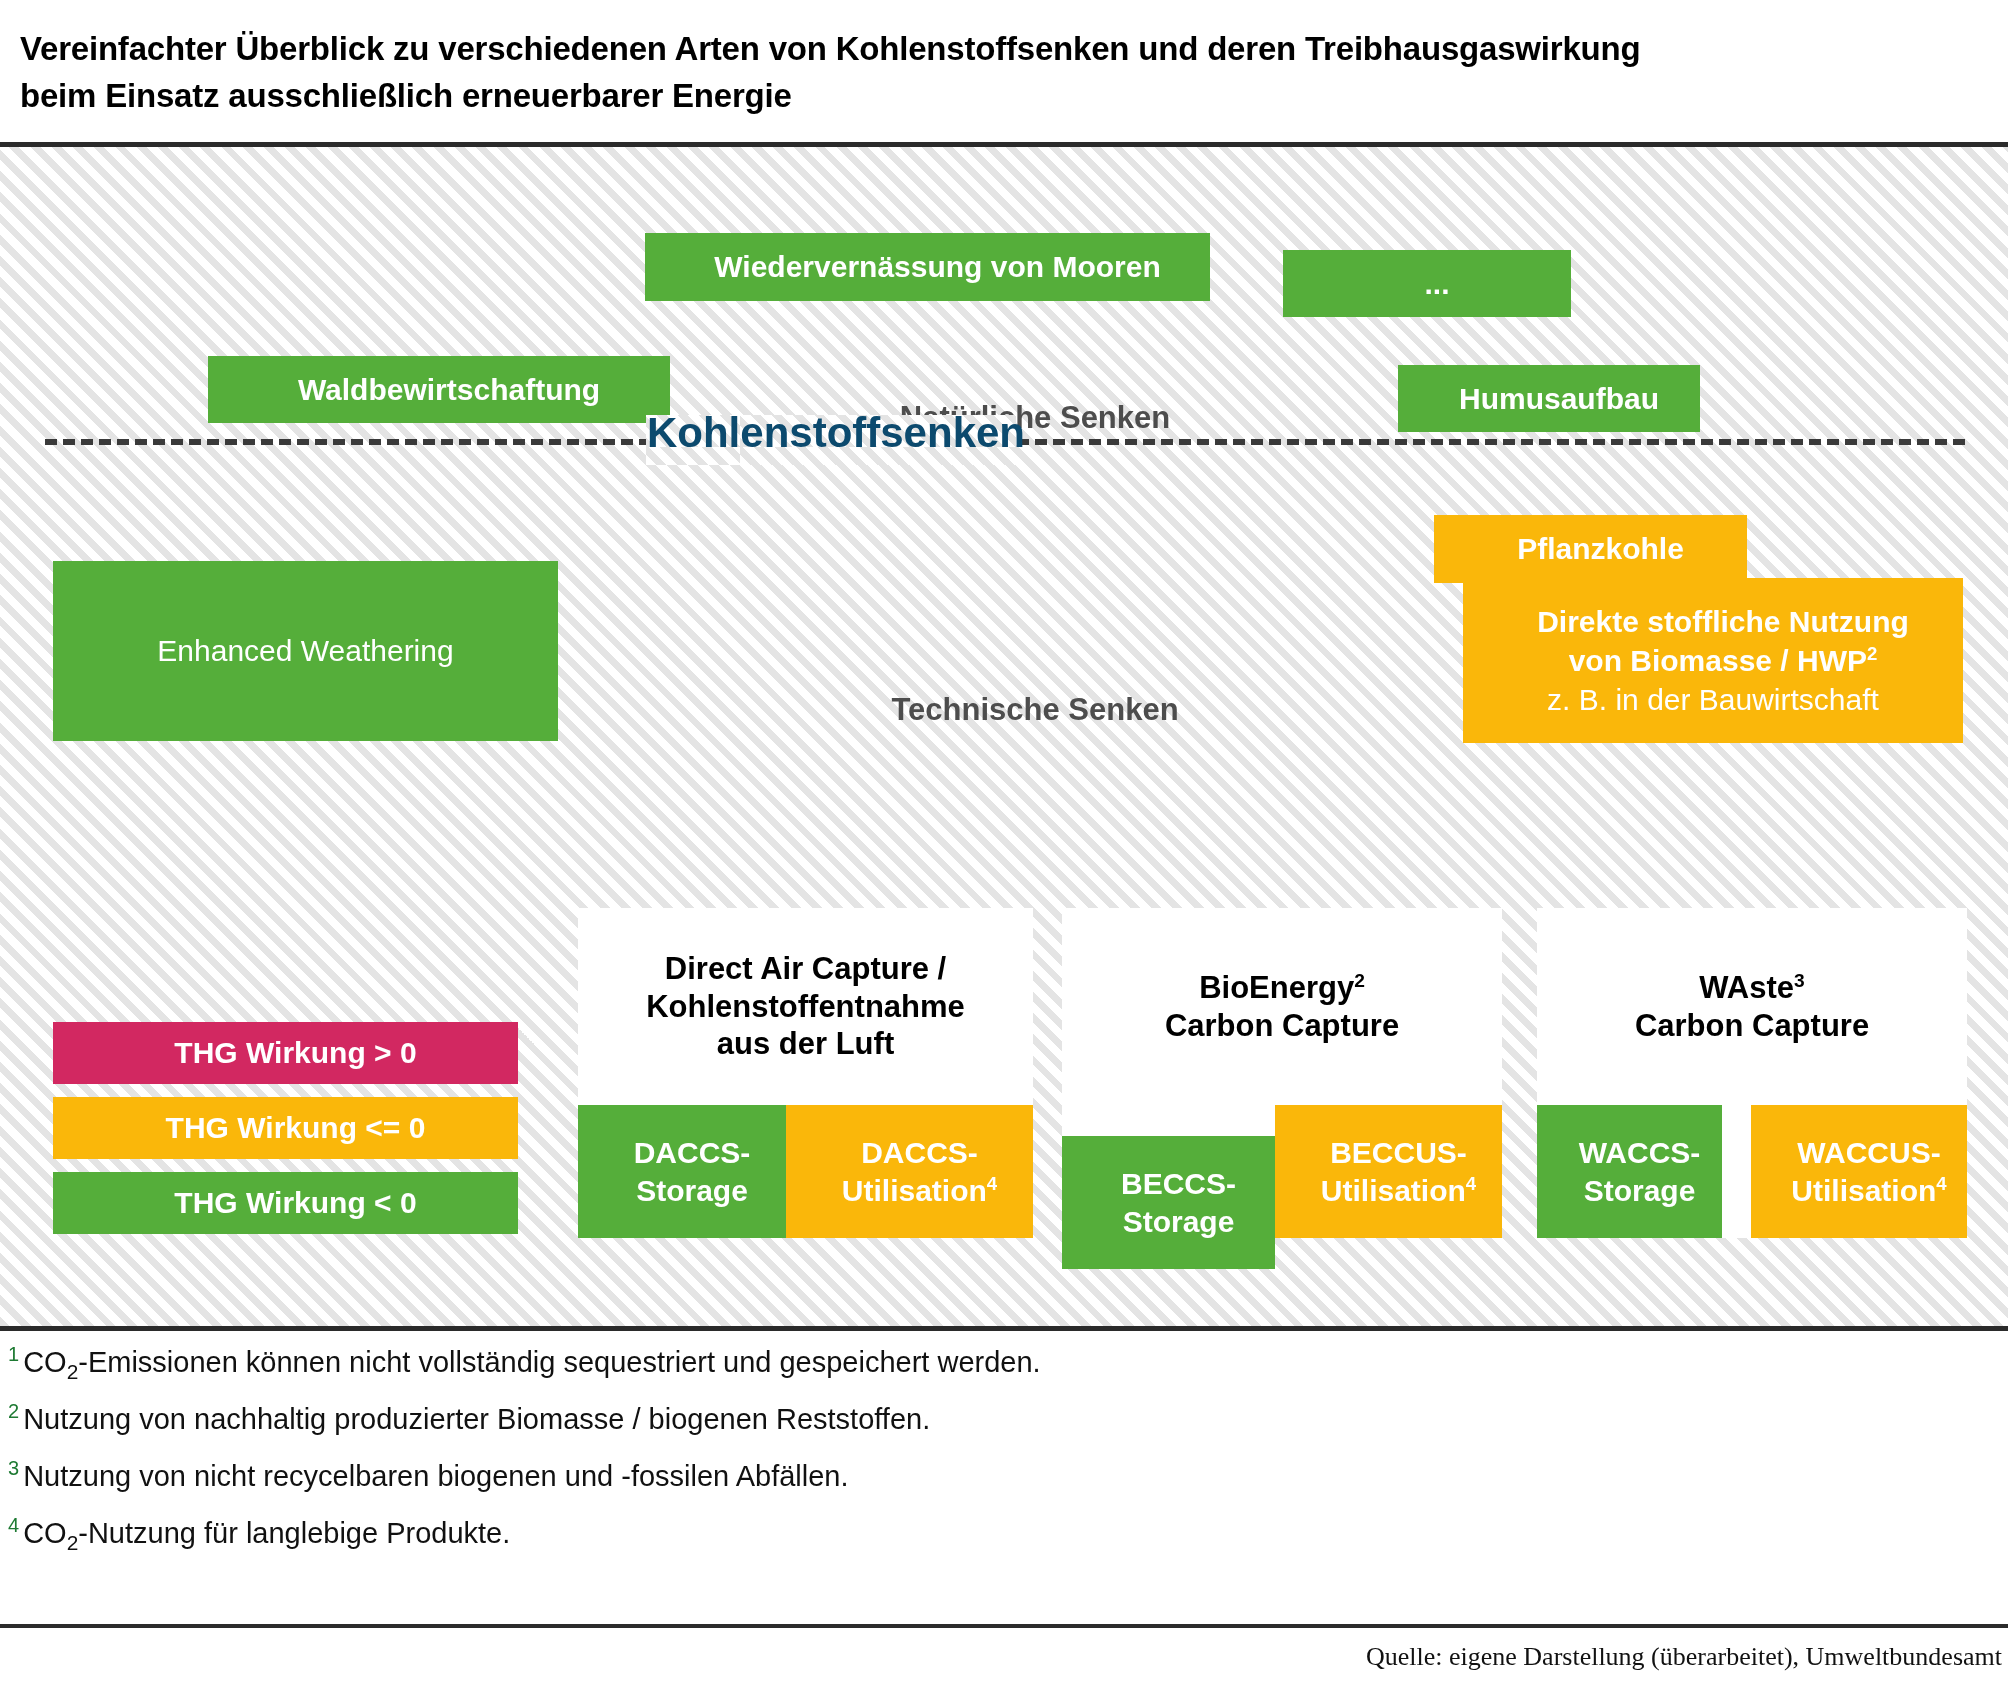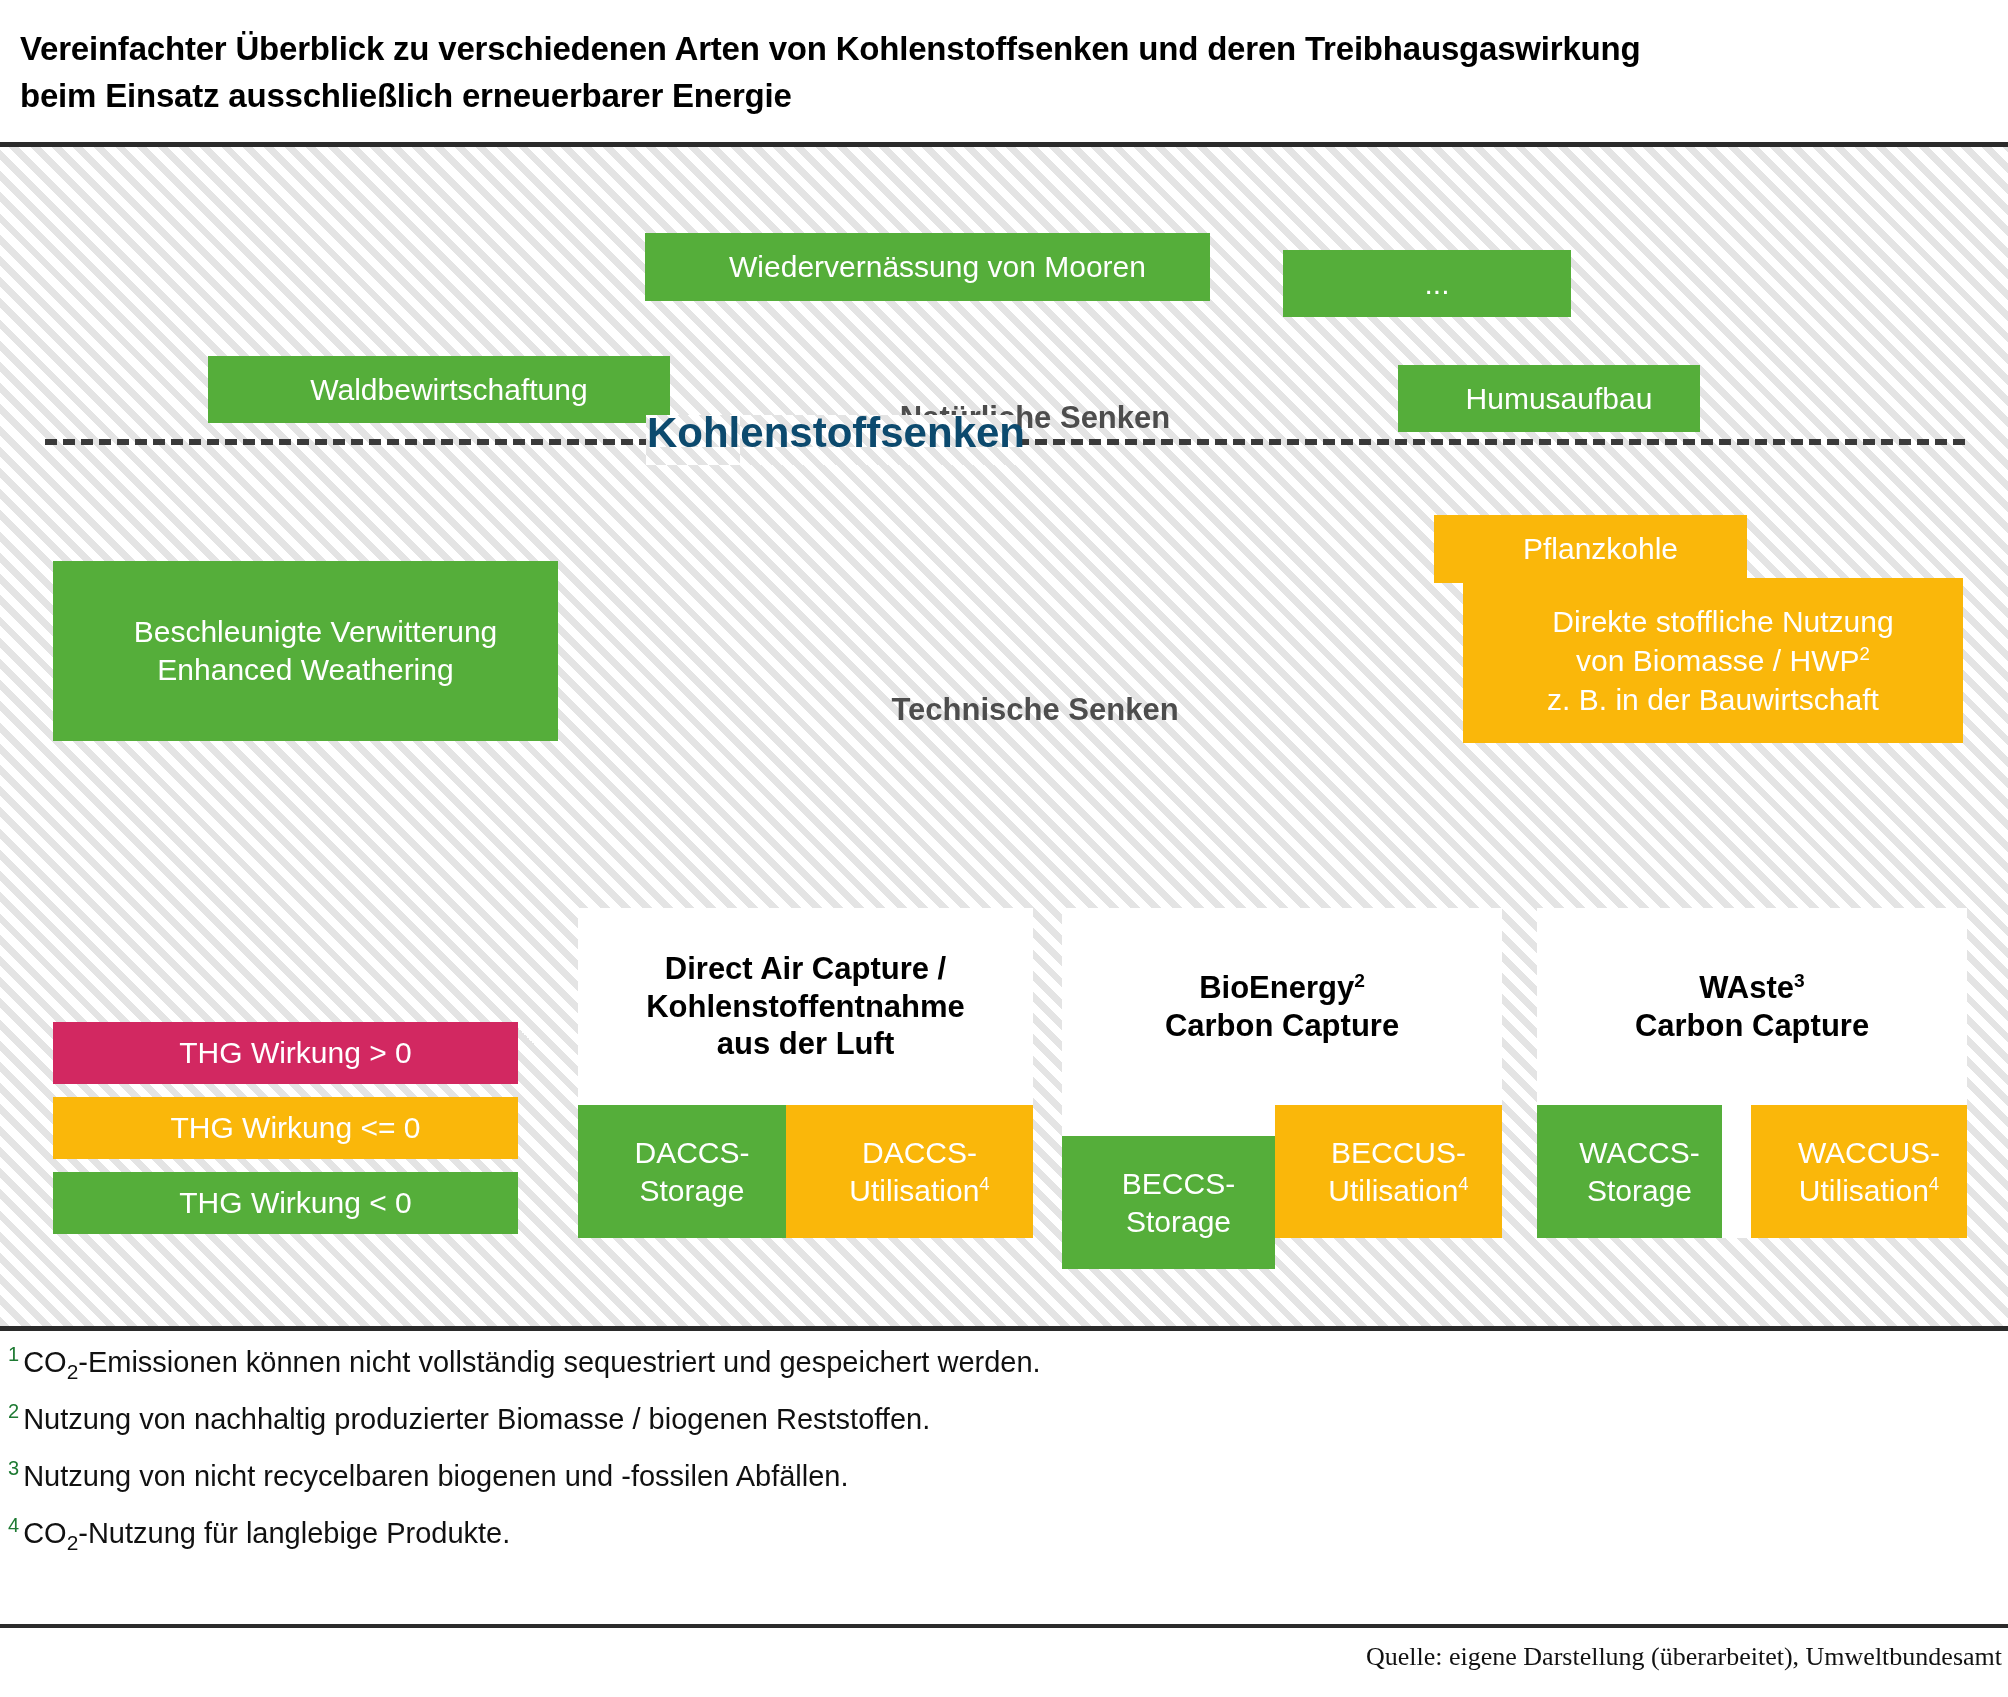--- a/index.html
+++ b/index.html
@@ -43,21 +43,21 @@
     align-items:center;justify-content:center;
     text-align:center;
     color:#ffffff;
     box-sizing:border-box;
   }
   .green{background:#55ae3a;}
   .orange{background:#fab70a;}
   .pink{background:#d22861;}
   .white-card{background:#ffffff;color:#000;}
 
-  .b-main{font-weight:normal;padding-left:20px;}
+  .b-main{font-weight:bold;padding-left:20px;}
   .b-sub{font-weight:normal;}
 
   
   .section-label{
     position:absolute;
     color:#4d4d4d;font-weight:bold;font-size:31px;
     text-align:center;white-space:nowrap;
   }
 
   
@@ -128,21 +128,20 @@
 
   <div class="box green b-main" style="left:1398px;top:365px;width:302px;height:67px;font-size:30px;">
     <span>Humusaufbau</span>
   </div>
 
   <div class="section-label" style="left:770px;top:400px;width:530px;">Natürliche Senken</div>
 
   <div class="section-label" style="left:770px;top:692px;width:530px;">Technische Senken</div>
 
   <div class="box green" style="left:53px;top:561px;width:505px;height:180px;font-size:30px;line-height:1.26;z-index:3;">
-    <span class="b-main">Beschleunigte Verwitterung</span>
     <span class="b-sub">Enhanced Weathering</span>
   </div>
 
   <div class="box orange b-main" style="left:1434px;top:515px;width:313px;height:68px;font-size:30px;z-index:3;">
     <span>Pflanzkohle</span>
   </div>
 
   <div class="box orange" style="left:1463px;top:578px;width:500px;height:165px;font-size:30px;line-height:1.3;z-index:3;">
     <span class="b-main">Direkte stoffliche Nutzung</span>
     <span class="b-main"><span>von Biomasse / HWP</span><sup>2</sup></span>

